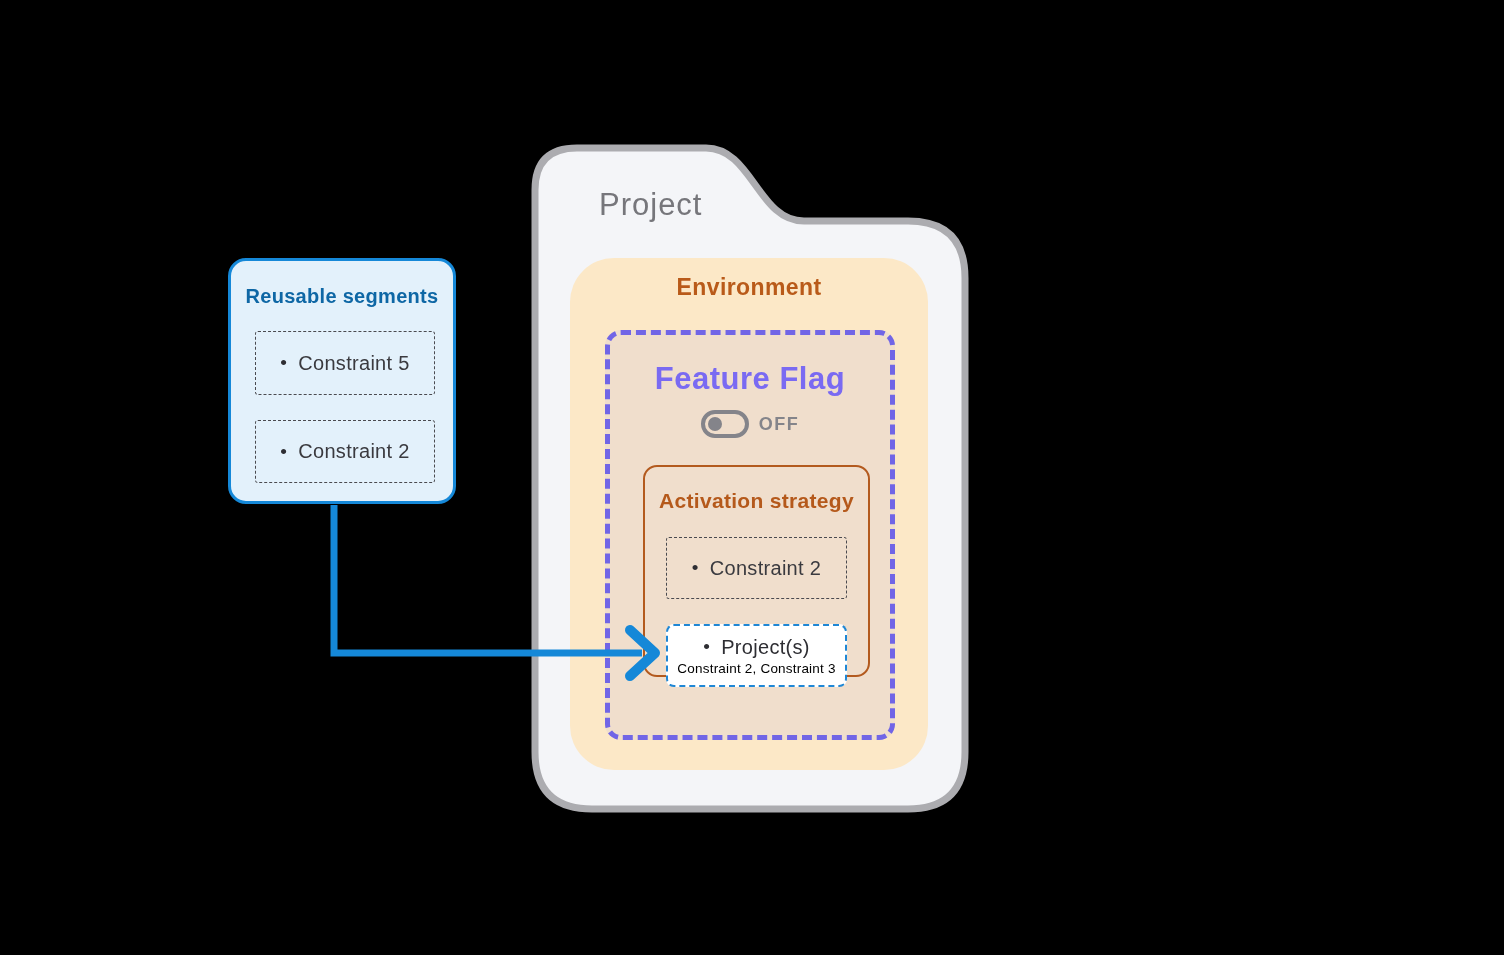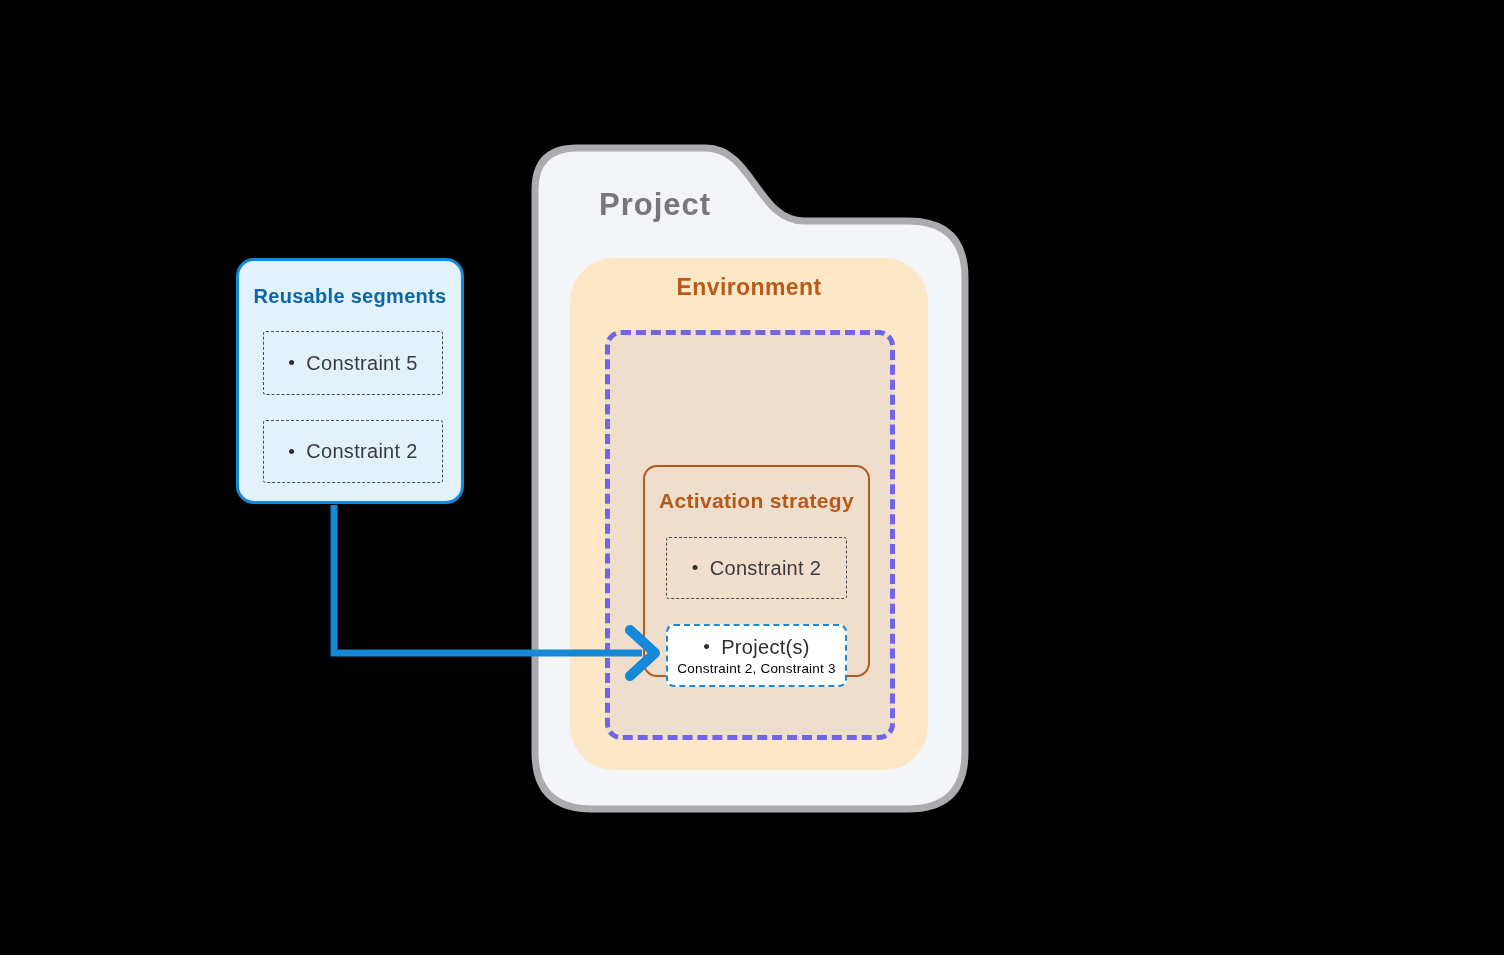--- a/index.html
+++ b/index.html
@@ -21,21 +21,21 @@
     pointer-events: none;
   }
   .overlay.arrow { z-index: 30; }
 
   
   .project-title {
     position: absolute;
     left: 599px; top: 187px;
     z-index: 5;
     font-size: 31px;
-    font-weight: 700;
+    font-weight: 400;
     letter-spacing: 1px;
     color: #76767B;
   }
 
   
   .env-box {
     position: absolute;
     left: 570px; top: 258px;
     width: 358px; height: 512px;
     background: #FCE8C7;
@@ -159,21 +159,21 @@
   .segment-detail {
     margin-top: 2px;
     font-size: 13.5px;
     color: #000000;
     letter-spacing: 0.2px;
   }
 
   
   .reusable-box {
     position: absolute;
-    left: 236px; top: 258px;
+    left: 228px; top: 258px;
     width: 228px; height: 246px;
     background: #E3F1FB;
     border: 3px solid #1588D8;
     border-radius: 18px;
     z-index: 4;
   }
   .reusable-title {
     margin-top: 24px;
     width: 100%;
     text-align: center;
@@ -203,21 +203,28 @@
              Q 535 809, 535 752
              Z" fill="#F4F5F8" stroke="#ACACB0" stroke-width="7"></path>
   </svg>
 
   <div class="project-title">Project</div>
 
   <div class="env-box">
     <div class="env-title">Environment</div>
 
     <div class="flag-box">
-
+      <div class="flag-title">Feature Flag</div>
+
+      <div class="toggle-row">
+        <span class="toggle-track">
+          <span class="toggle-knob"></span>
+        </span>
+        <span class="toggle-label">OFF</span>
+      </div>
 
       <div class="strategy-box">
         <div class="strategy-title">Activation strategy</div>
 
         <div class="constraint-box constraint-1">
           <span class="bullet">•</span>
           <span>Constraint 2</span>
         </div>
 
         <div class="segment-box">

